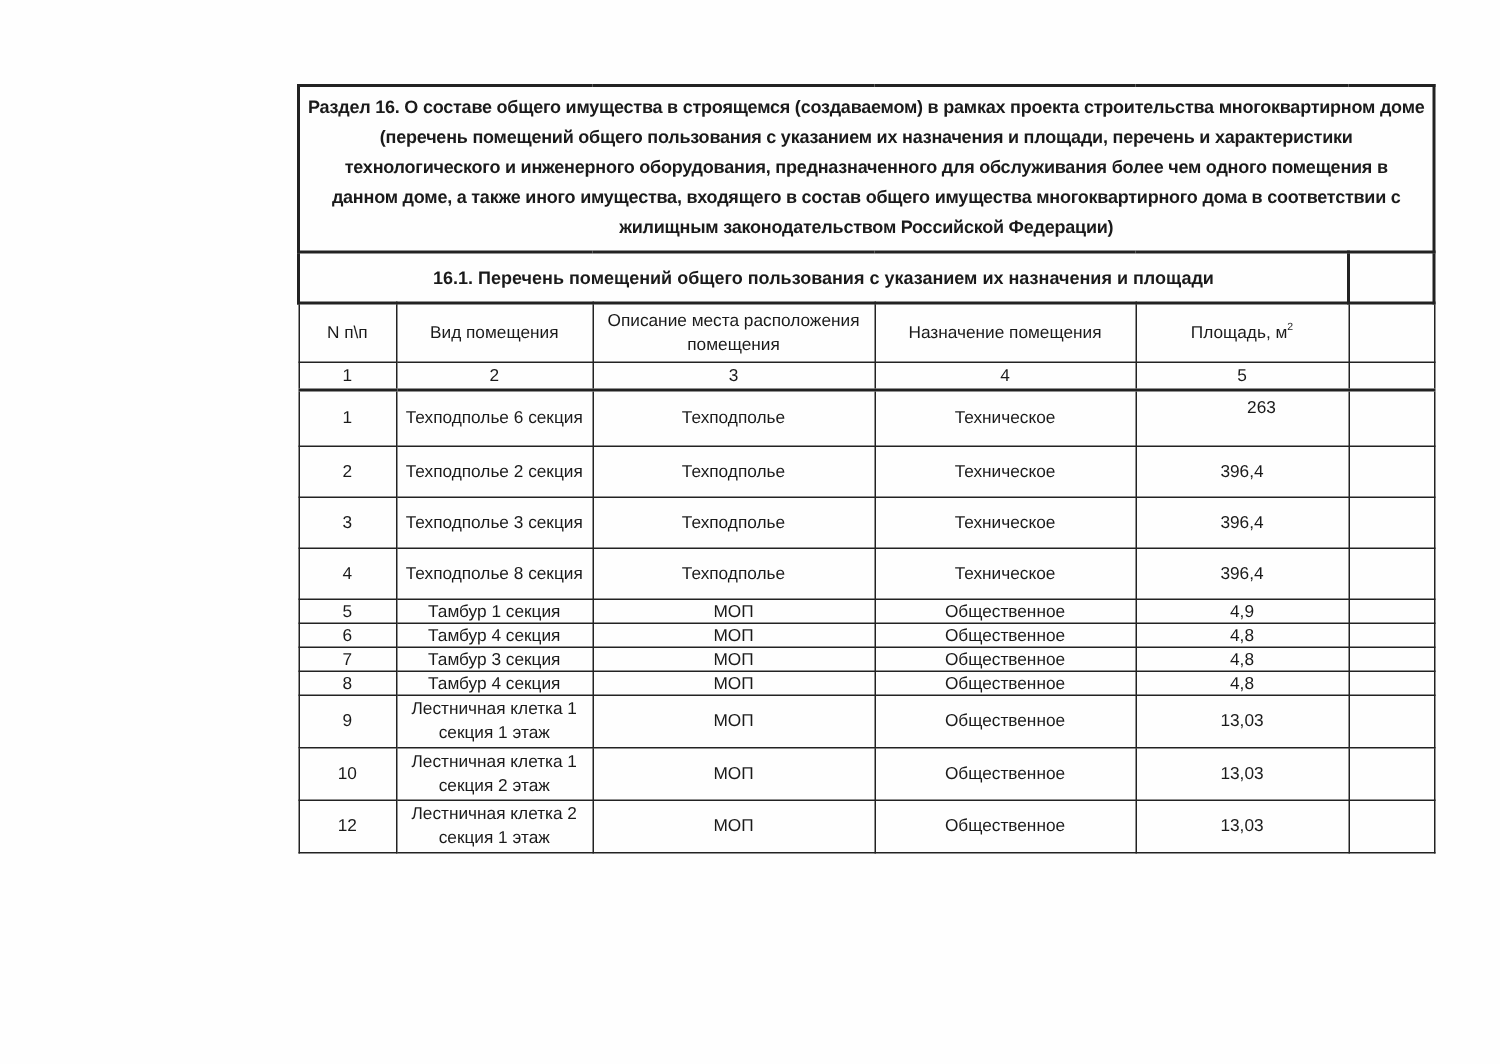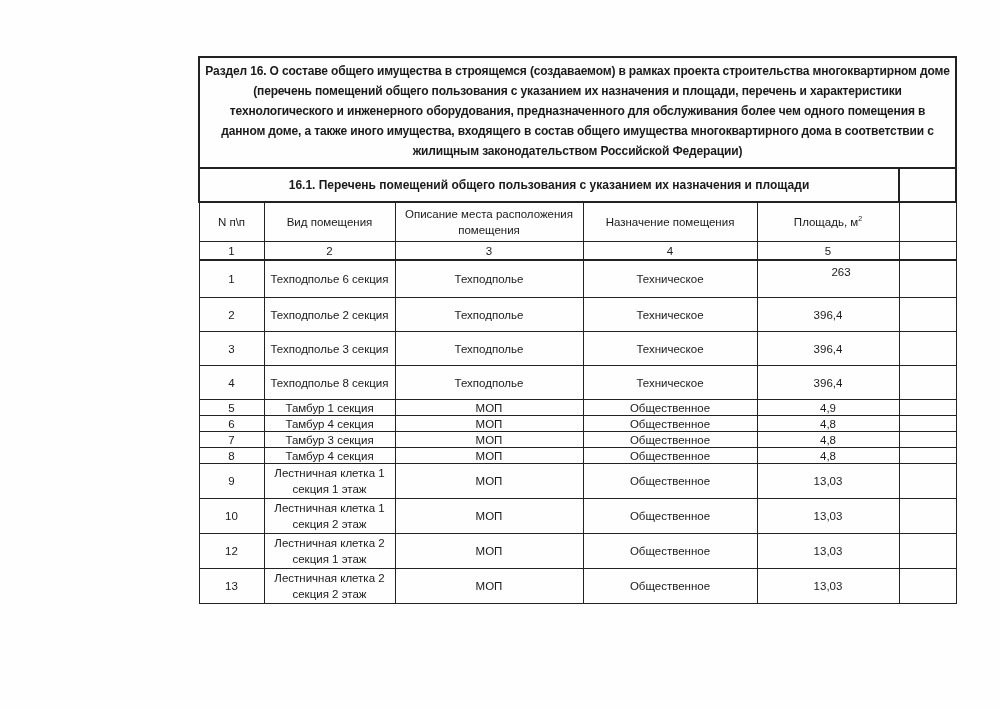--- a/index.html
+++ b/index.html
@@ -197,23 +197,15 @@
         <td></td>
       </tr>
       <tr class="tall2">
         <td>12</td>
         <td class="left-tight">Лестничная клетка 2 секция 1 этаж</td>
         <td>МОП</td>
         <td>Общественное</td>
         <td>13,03</td>
         <td></td>
       </tr>
-      <tr class="tall2">
-        <td>13</td>
-        <td class="left-tight">Лестничная клетка 2 секция 2 этаж</td>
-        <td>МОП</td>
-        <td>Общественное</td>
-        <td>13,03</td>
-        <td></td>
-      </tr>
     </tbody>
   </table>
 </div>
 
 </body></html>

